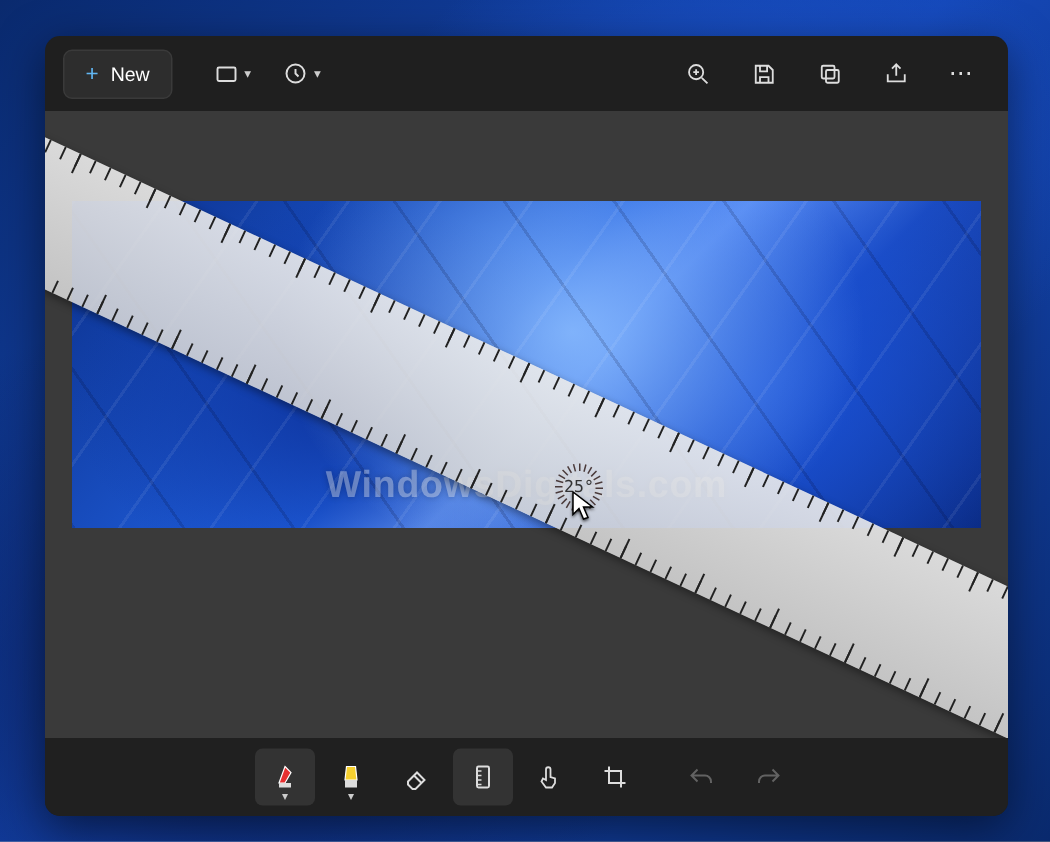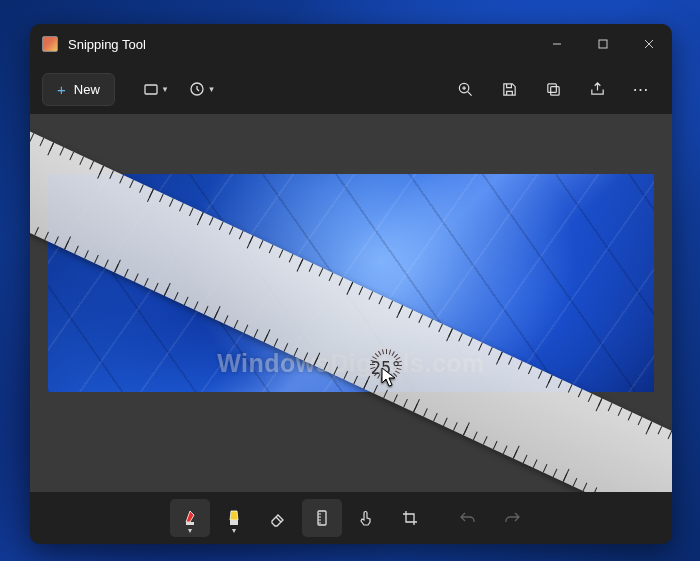--- a/index.html
+++ b/index.html
@@ -148,21 +148,21 @@
 }
 .angle-ind .ticks span {
   position: absolute; left: 50%; top: 50%;
   width: 1px; height: 6px;
   background: #4a3a3a;
   transform-origin: 0 -16px;
 }
 .angle-ind .deg {
   position: absolute; top: 16px; left: 0; right: 0;
   text-align: center;
-  font-size: 17px; color: #333;
+  font-size: 11px; color: #333;
   font-family: monospace;
 }
 .cursor {
   position: absolute;
   top: 253px; left: 351px;
   width: 18px; height: 22px;
   pointer-events: none;
 }
 .cursor svg { filter: drop-shadow(0 1px 1px rgba(0,0,0,0.7)); }
 
@@ -187,40 +187,20 @@
 }
 .edit-btn.disabled { opacity: 0.35; }
 </style>
 </head>
 <body>
 
 <div class="bg-swirl"></div>
 
 <div class="window">
 
-  <div class="titlebar">
-    <div class="app-icon"></div>
-    <div>Snipping Tool</div>
-    <div class="spacer"></div>
-    <div class="win-btn">
-      <svg viewBox="0 0 10 10">
-          <path d="M1 5h8"></path>
-        </svg>
-    </div>
-    <div class="win-btn">
-      <svg viewBox="0 0 10 10">
-          <rect x="1" y="1" width="8" height="8"></rect>
-        </svg>
-    </div>
-    <div class="win-btn">
-      <svg viewBox="0 0 10 10">
-          <path d="M1 1l8 8M9 1l-8 8"></path>
-        </svg>
-    </div>
-  </div>
 
   <div class="toolbar">
     <div class="new-btn">
       <span class="plus">+</span>
       <span>New</span>
     </div>
     <div style="width:8px"></div>
     <div class="tool-group">
       <svg viewBox="0 0 16 16">
           <rect x="2" y="4" width="12" height="9" rx="1"></rect>

